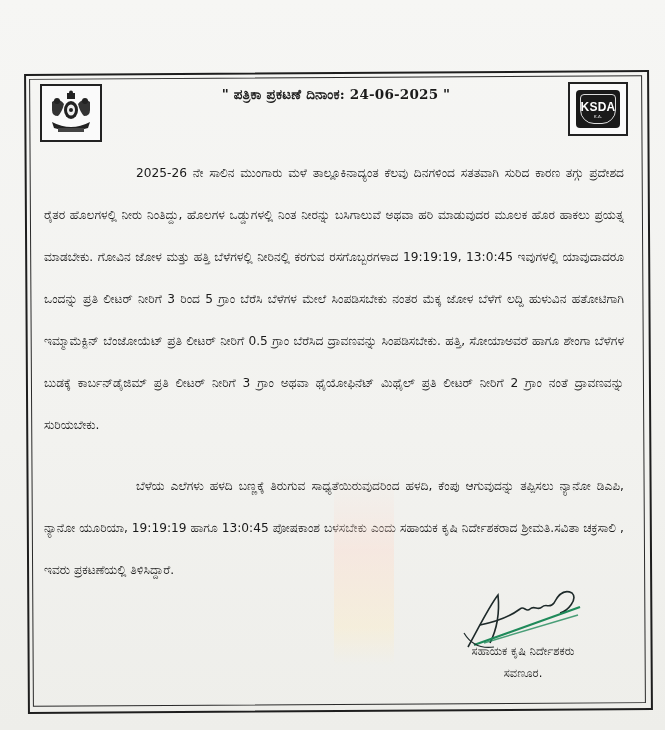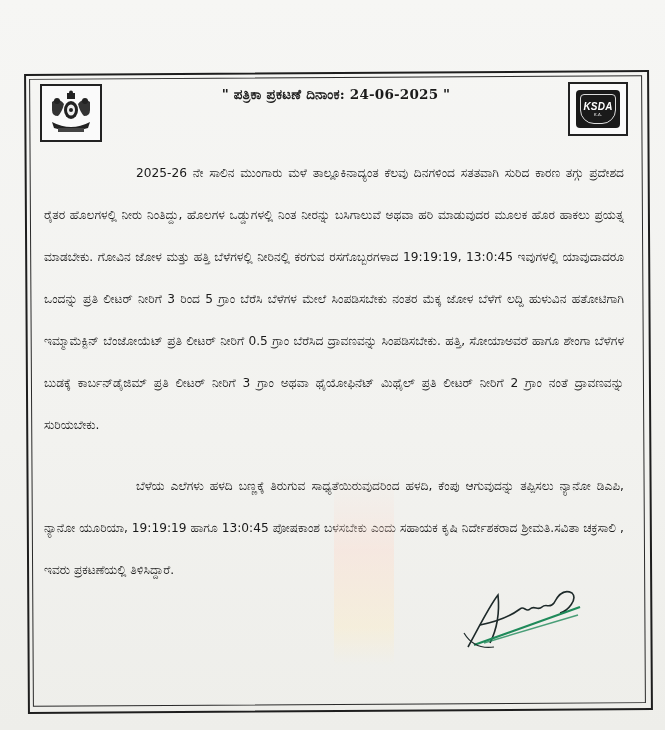--- a/index.html
+++ b/index.html
@@ -62,23 +62,22 @@
     }
     .ksda-shield {
       border: 1.5px solid #ddd;
       border-radius: 4px 4px 14px 14px;
       width: 34px; height: 28px;
       display: flex; flex-direction: column; align-items: center; justify-content: center;
     }
     .ksda-text {
       font-family: "Liberation Sans", sans-serif;
       font-weight: bold;
-      font-size: 10px;
+      font-size: 12px;
       letter-spacing: 0.2px;
-      font-style: italic;
     }
     .ksda-sub {
       font-size: 4px;
     }
     .heading {
       position: absolute;
       left: 0; right: 0; top: 0;
       text-align: center;
     }
     .press-line {
@@ -181,16 +180,20 @@
     <div class="signature">
       <svg width="140" height="68" viewBox="0 0 140 68">
         <path d="M8 62 C20 40, 30 20, 38 10 C40 30, 36 46, 30 58" stroke="#1e2a2a" stroke-width="1.6" fill="none"></path>
         <path d="M20 40 C40 36, 52 30, 60 24 C64 20, 66 28, 70 24 C74 20, 78 26, 82 22 C86 18, 90 24, 94 18 C98 10, 104 4, 112 8 C118 14, 108 26, 100 28" stroke="#1e2a2a" stroke-width="1.6" fill="none"></path>
         <path d="M14 60 L120 22" stroke="#1f8a5a" stroke-width="2.2" fill="none"></path>
         <path d="M24 58 L118 30" stroke="#1f8a5a" stroke-width="1.4" fill="none" opacity="0.8"></path>
         <path d="M4 48 C10 58, 20 64, 34 62" stroke="#1e2a2a" stroke-width="1.2" fill="none"></path>
       </svg>
     </div>
 
+    <div class="sign-block">
+      <div>ಸಹಾಯಕ ಕೃಷಿ ನಿರ್ದೇಶಕರು</div>
+      <div>ಸವಣೂರ.</div>
+    </div>
 
     <div class="tint"></div>
   </div>
 </div>
 
 </body></html>

